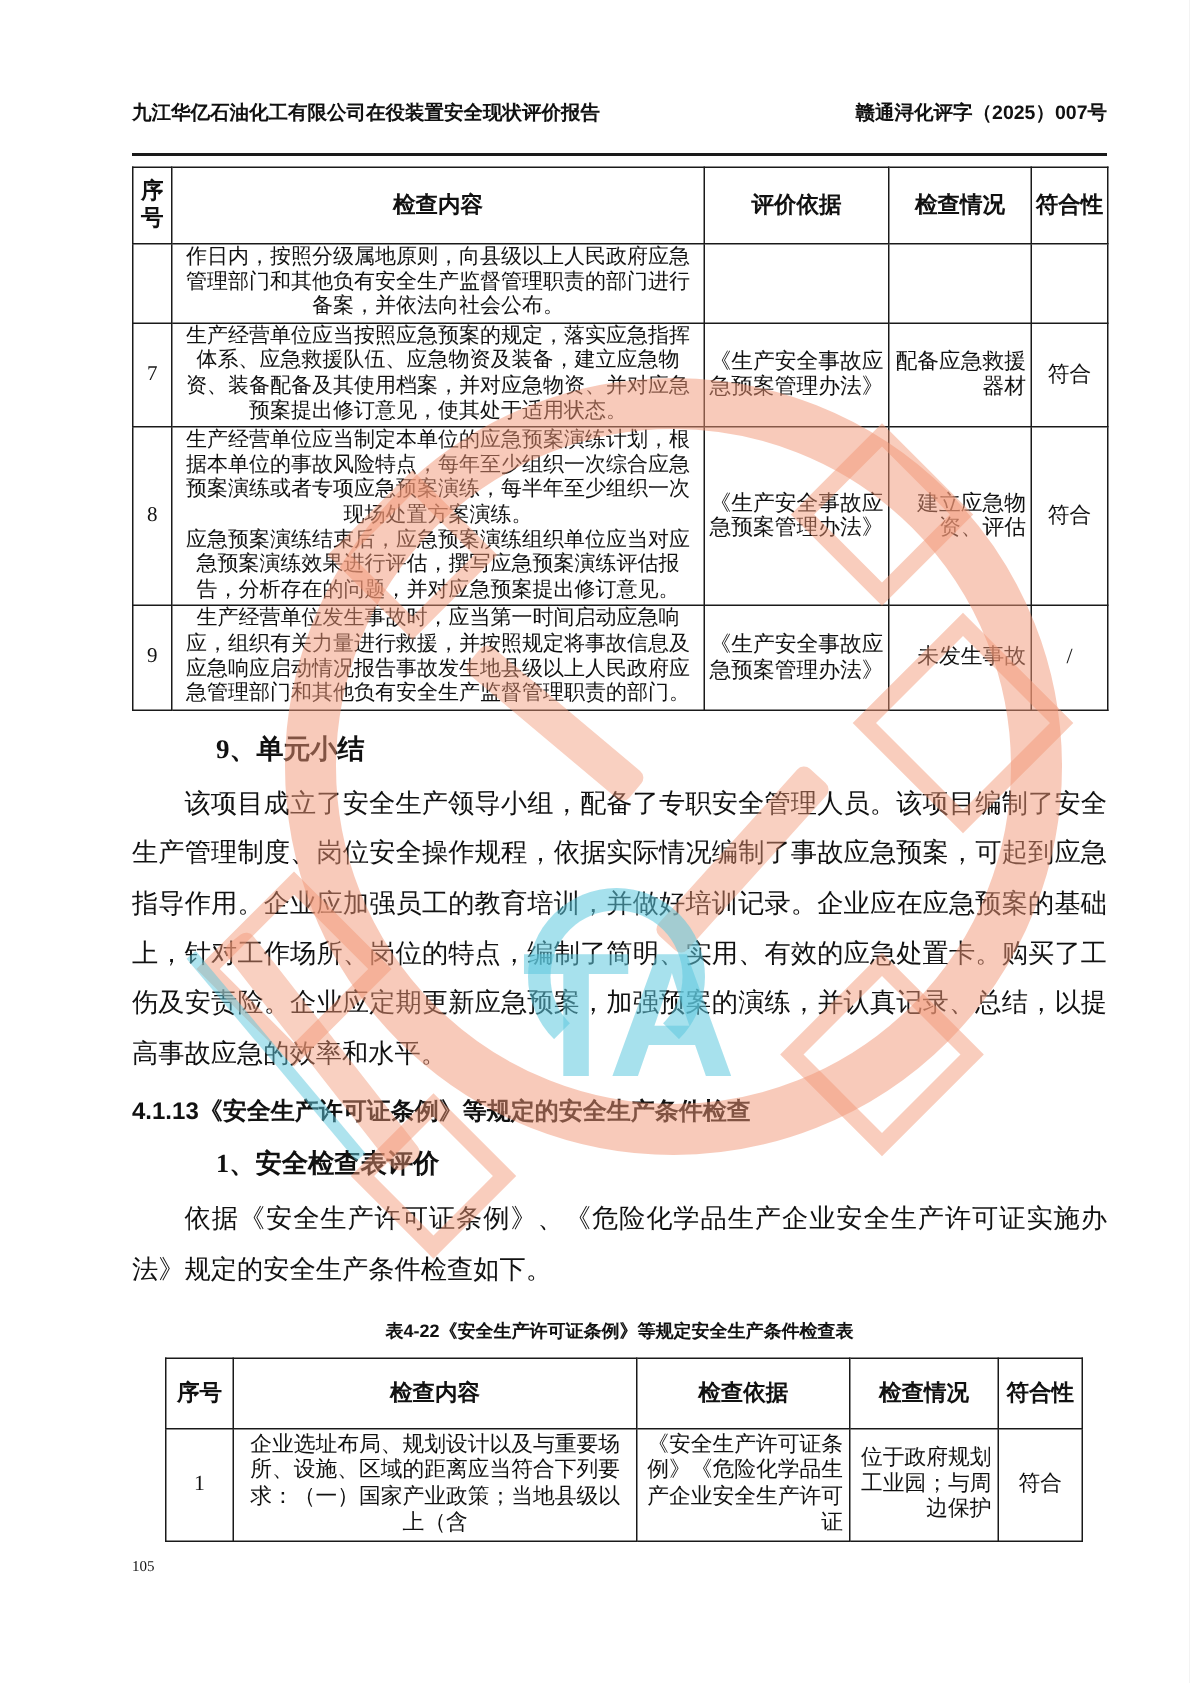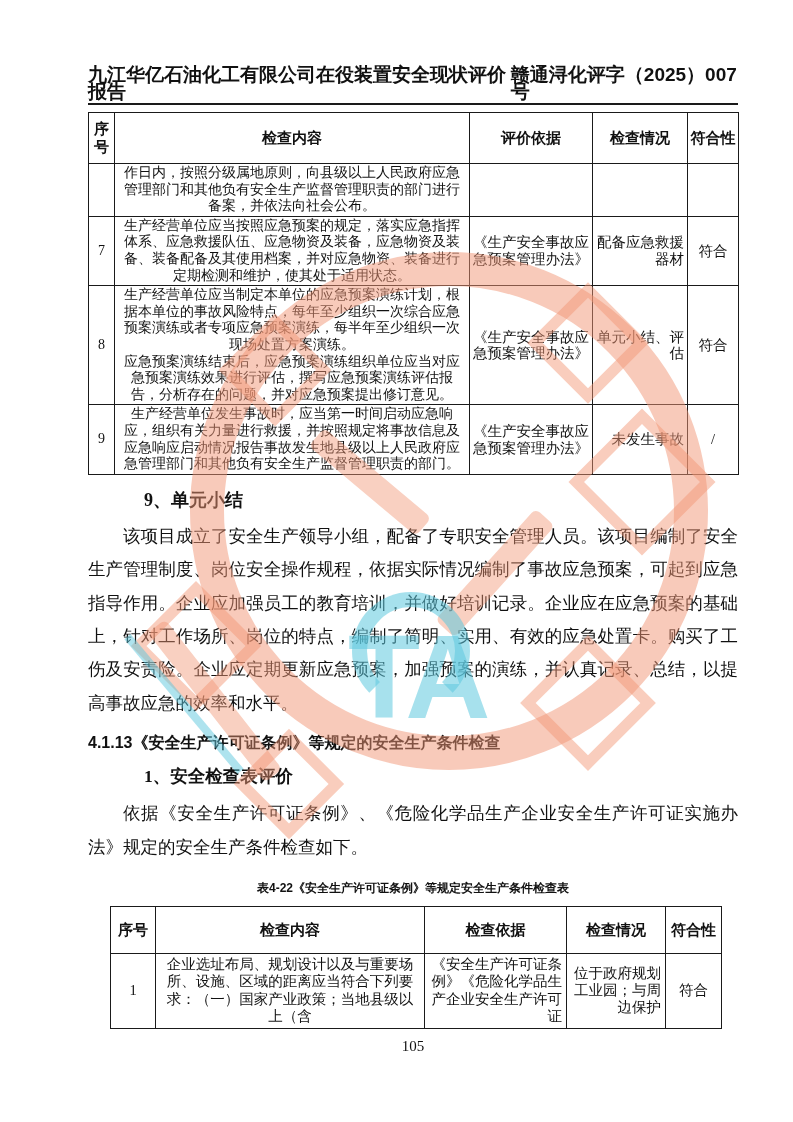--- a/index.html
+++ b/index.html
@@ -13,23 +13,23 @@
   }
   .content{
     position:relative;
     z-index:1;
     padding:66px 55px 0 88px;
   }
   
   .doc-header{
     display:flex;justify-content:space-between;align-items:center;
     font-family:"Liberation Sans","DejaVu Sans",sans-serif;
-    font-size:19px;font-weight:bold;line-height:17px;
+    font-size:13px;font-weight:bold;line-height:17px;
     border-bottom:2px solid #1a1a1a;
-    padding-bottom:3px;margin-bottom:7px;
+    padding-bottom:19px;margin-bottom:7px;
   }
   
   table{border-collapse:collapse;table-layout:fixed;}
   .t1{width:650px;}
   .t2{width:611px;margin-left:22px;}
   th,td{
     border:1.5px solid #1a1a1a;
     padding:1px 3px;
     vertical-align:middle;
     font-size:14px;line-height:16.6px;
@@ -66,22 +66,22 @@
     margin:4px 0 0 56px;
     font-size:17.5px;font-weight:bold;line-height:28px;
   }
   .tbl-caption{
     margin:12px 0 6px 0;
     text-align:center;
     font-family:"Liberation Sans","DejaVu Sans",sans-serif;
     font-size:12px;font-weight:bold;line-height:24px;
   }
   .page-number{
-    margin-top:9px;text-align:center;
-    font-size:15px;line-height:16px;
+    margin-top:9px;
+    font-size:10px;line-height:16px;
   }
   
   .watermark{position:absolute;inset:0;z-index:2;pointer-events:none;}
   .wm{position:absolute;}
   .wm-ring{
     left:190px;top:252px;width:518px;height:518px;
     border:34px solid rgba(242,150,118,0.50);
     border-radius:50%;
     box-sizing:border-box;
   }
@@ -171,31 +171,31 @@
       <tbody>
         <tr>
           <td class="c-no"></td>
           <td class="c-content">作日内，按照分级属地原则，向县级以上人民政府应急管理部门和其他负有安全生产监督管理职责的部门进行备案，并依法向社会公布。</td>
           <td class="c-basis"></td>
           <td class="c-situation"></td>
           <td class="c-conf"></td>
         </tr>
         <tr>
           <td class="c-no">7</td>
-          <td class="c-content">生产经营单位应当按照应急预案的规定，落实应急指挥体系、应急救援队伍、应急物资及装备，应急物资及装备、装备配备及其使用档案，并对应急物资、装备进行定期检测和维护，使其处于适用状态。</td>
+          <td class="c-content">生产经营单位应当按照应急预案的规定，落实应急指挥体系、应急救援队伍、应急物资及装备，建立应急物资、装备配备及其使用档案，并对应急物资、并对应急预案提出修订意见，使其处于适用状态。</td>
           <td class="c-basis">《生产安全事故应急预案管理办法》</td>
           <td class="c-situation">配备应急救援器材</td>
           <td class="c-conf">符合</td>
         </tr>
         <tr>
           <td class="c-no">8</td>
           <td class="c-content">生产经营单位应当制定本单位的应急预案演练计划，根据本单位的事故风险特点，每年至少组织一次综合应急预案演练或者专项应急预案演练，每半年至少组织一次现场处置方案演练。
 应急预案演练结束后，应急预案演练组织单位应当对应急预案演练效果进行评估，撰写应急预案演练评估报告，分析存在的问题，并对应急预案提出修订意见。</td>
           <td class="c-basis">《生产安全事故应急预案管理办法》</td>
-          <td class="c-situation">单元小结、评估</td>
+          <td class="c-situation">建立应急物资、评估</td>
           <td class="c-conf">符合</td>
         </tr>
         <tr>
           <td class="c-no">9</td>
           <td class="c-content">生产经营单位发生事故时，应当第一时间启动应急响应，组织有关力量进行救援，并按照规定将事故信息及应急响应启动情况报告事故发生地县级以上人民政府应急管理部门和其他负有安全生产监督管理职责的部门。</td>
           <td class="c-basis">《生产安全事故应急预案管理办法》</td>
           <td class="c-situation">未发生事故</td>
           <td class="c-conf">/</td>
         </tr>
       </tbody>

